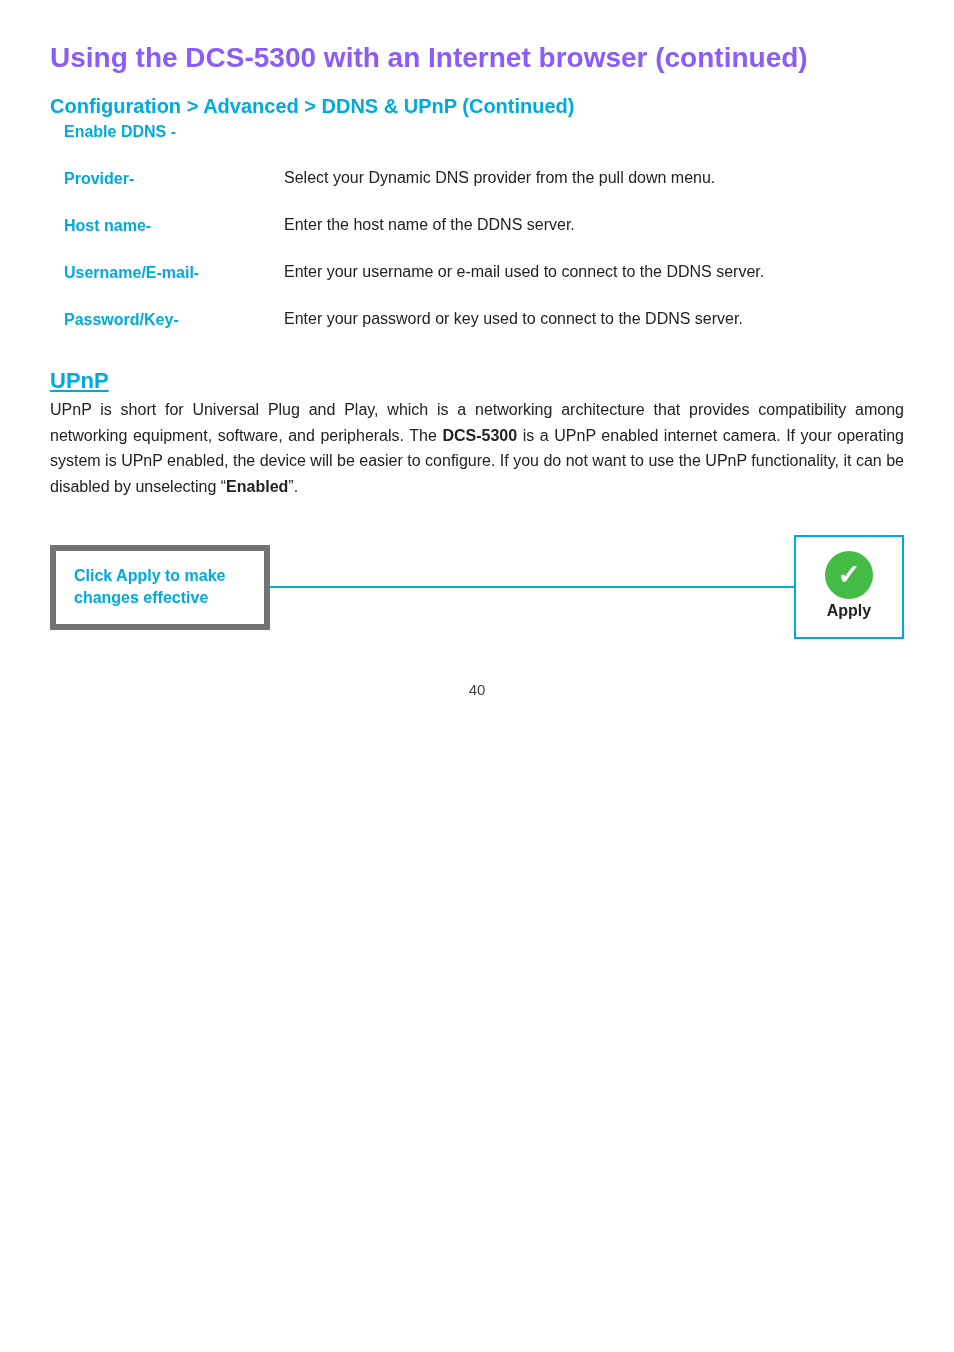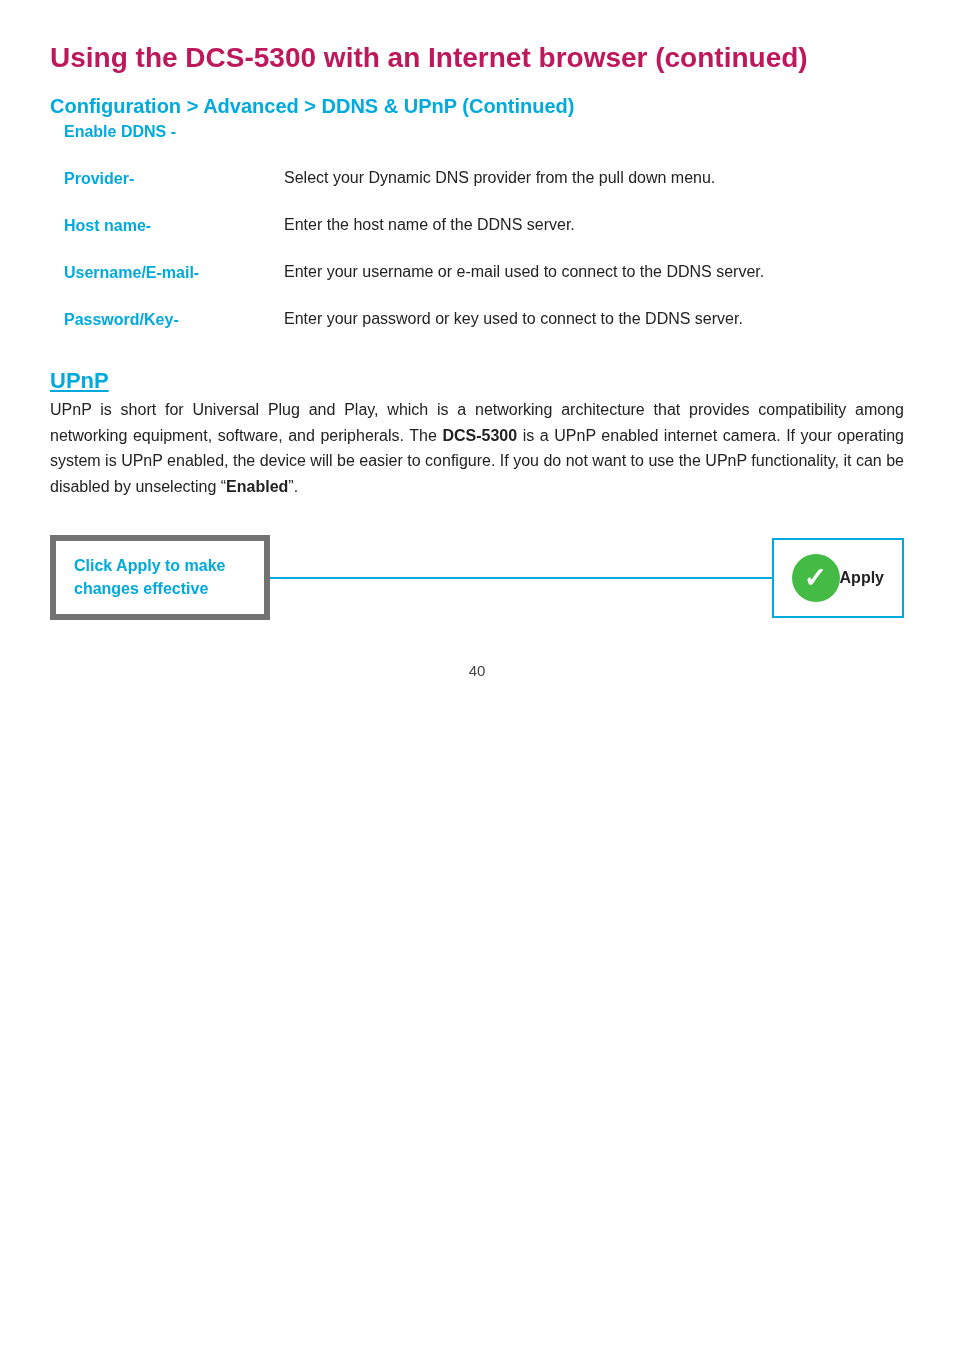--- a/index.html
+++ b/index.html
@@ -9,21 +9,21 @@
       width: 954px;
       min-height: 1352px;
       padding: 40px 50px 60px 50px;
       color: #222;
       font-size: 16px;
       line-height: 1.5;
     }
     .page-title {
       font-size: 28px;
       font-weight: bold;
-      color: #be185d;
+      color: #8b5cf6;
       margin-bottom: 18px;
       line-height: 1.25;
     }
     .section-heading {
       font-size: 20px;
       font-weight: bold;
       color: #00aadd;
       line-height: 1.3;
     }
     .field-table {
@@ -84,21 +84,21 @@
     .apply-line {
       flex: 1;
       height: 2px;
       background: #00aadd;
       margin: 0 0px;
     }
     .apply-button-box {
       border: 2px solid #00aadd;
       padding: 14px 18px;
       display: flex;
-      flex-direction: row;
+      flex-direction: column;
       align-items: center;
       min-width: 110px;
     }
     .apply-label {
       font-size: 16px;
       font-weight: bold;
       color: #222;
     }
     .page-number {
       text-align: center;

